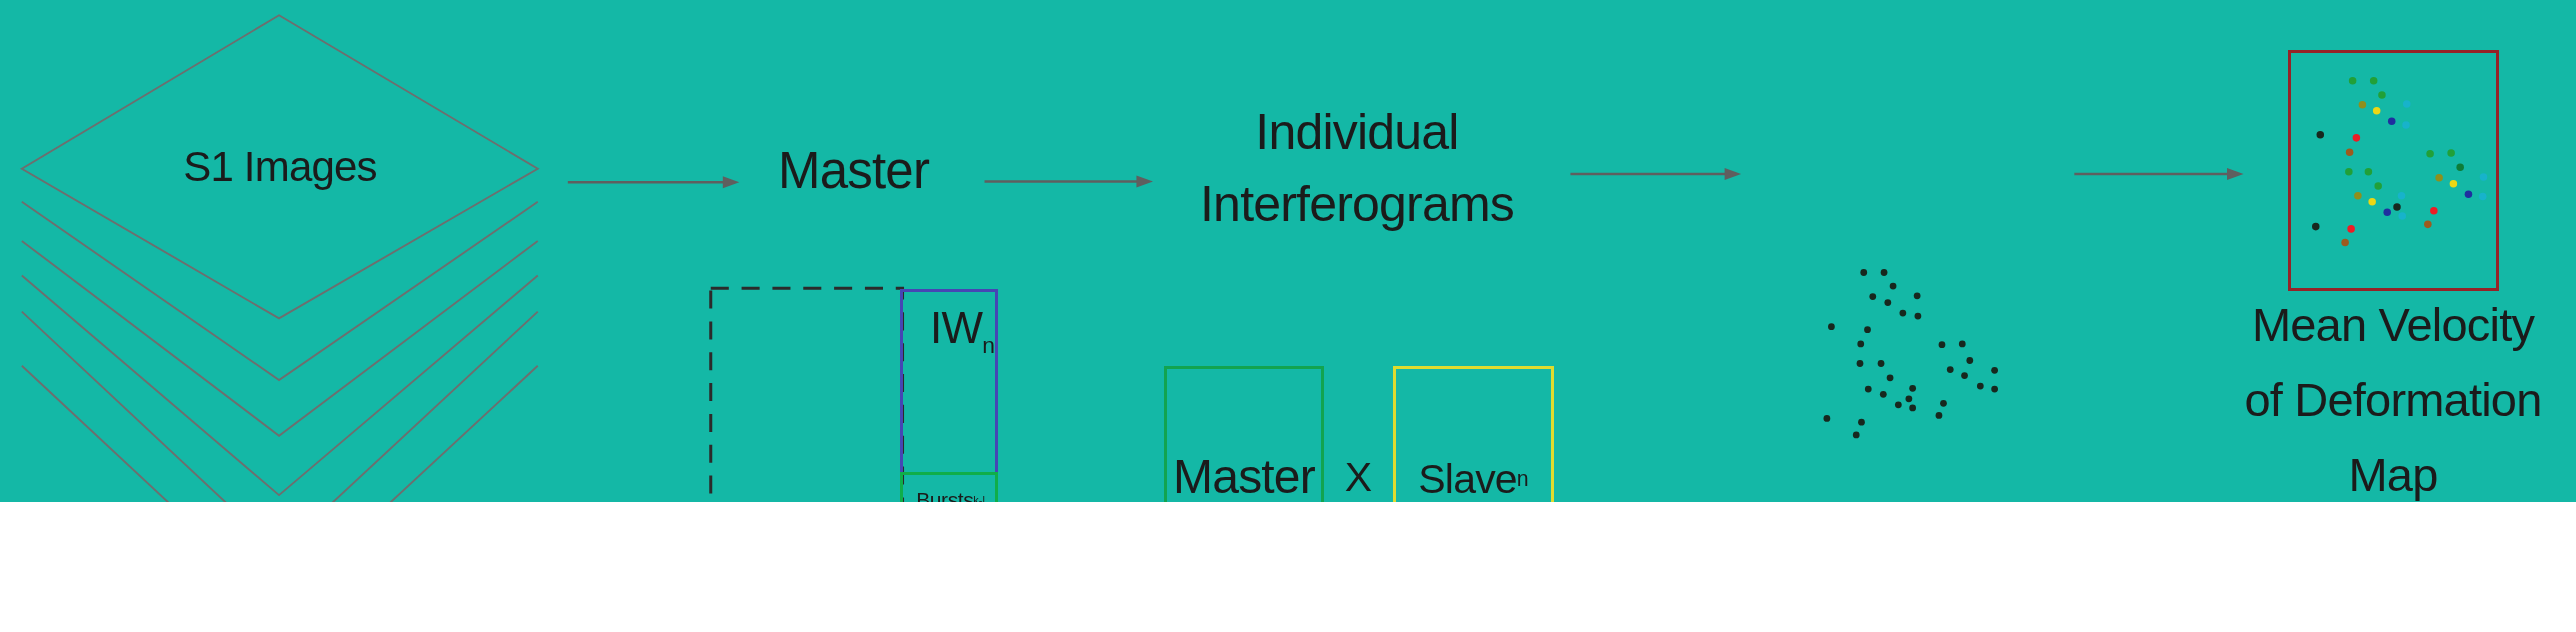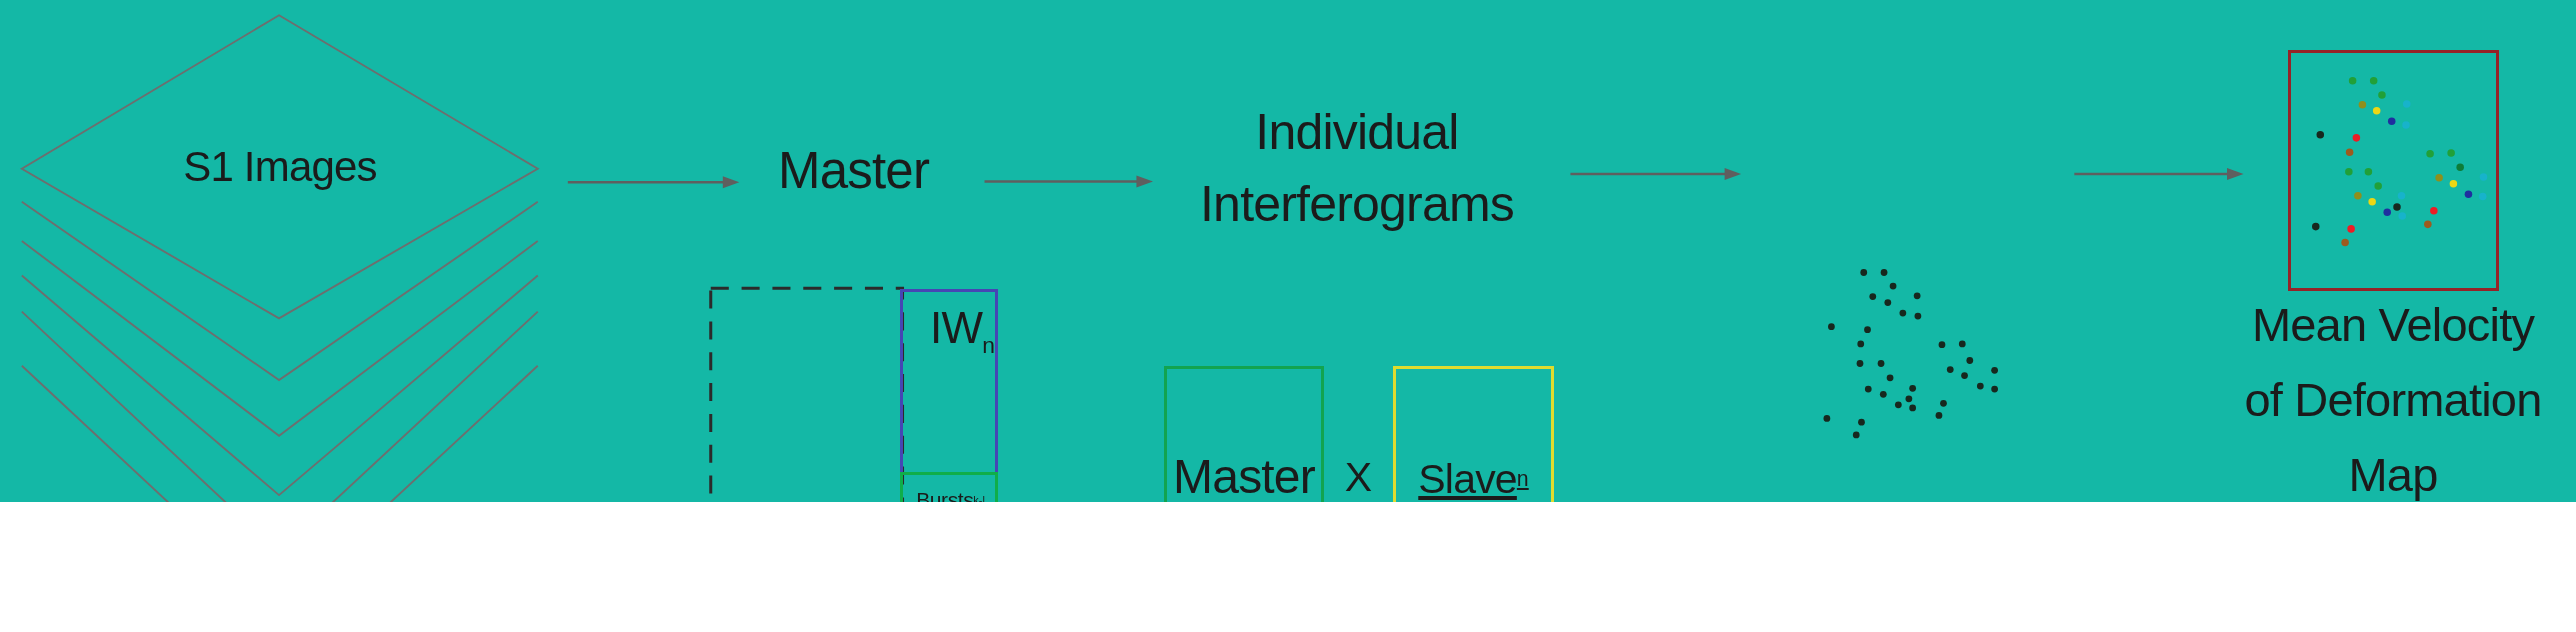--- a/index.html
+++ b/index.html
@@ -19,21 +19,21 @@
   #mean-label{left:2205px;top:287px;width:376px;font-size:47px;line-height:75px;}
   #iw-box{left:900px;top:289px;width:98px;height:329px;border:3px solid #4646b4;}
   #iw-bottom-bar{position:absolute;left:0;right:0;bottom:0;height:6.8px;}
   #iw-label{left:902px;top:302px;width:93px;text-align:right;font-size:44px;}
   #bursts-box{left:900px;top:472px;width:98px;height:56px;border:3px solid #0fae49;}
   #bursts-label{left:903px;top:472px;width:95px;height:56px;font-size:21px;letter-spacing:-0.4px;align-items:center;}
   #master-box{left:1164px;top:366px;width:160px;height:223px;border:3px solid #12a44f;}
   #master-label{left:1164px;top:366px;width:160px;height:223px;font-size:48px;}
   #x-label{left:1324px;top:366px;width:68px;height:223px;font-size:41px;}
   #slave-box{left:1393px;top:366px;width:161px;height:226px;border:3px solid #dedc2e;}
-  #slave-label{left:1393px;top:366px;width:161px;height:226px;font-size:41px;text-decoration:underline;}
+  #slave-label{left:1393px;top:366px;width:161px;height:226px;font-size:41px;}
   #map-box{left:2288px;top:50px;width:211px;height:241px;border:3.8px solid #962327;}
 </style>
 </head>
 <body>
 
 <div class="canvas">
 
   <svg id="diagram-svg" viewBox="0 0 3425 841" width="2576" height="633">
       <polygon points="371,20 715,224 371,423 29,224" fill="none" stroke="#6e6e6e" stroke-width="2.5"></polygon>
       <polyline points="29,268 371,505 715,268" fill="none" stroke="#6e6e6e" stroke-width="2.5"></polyline>

